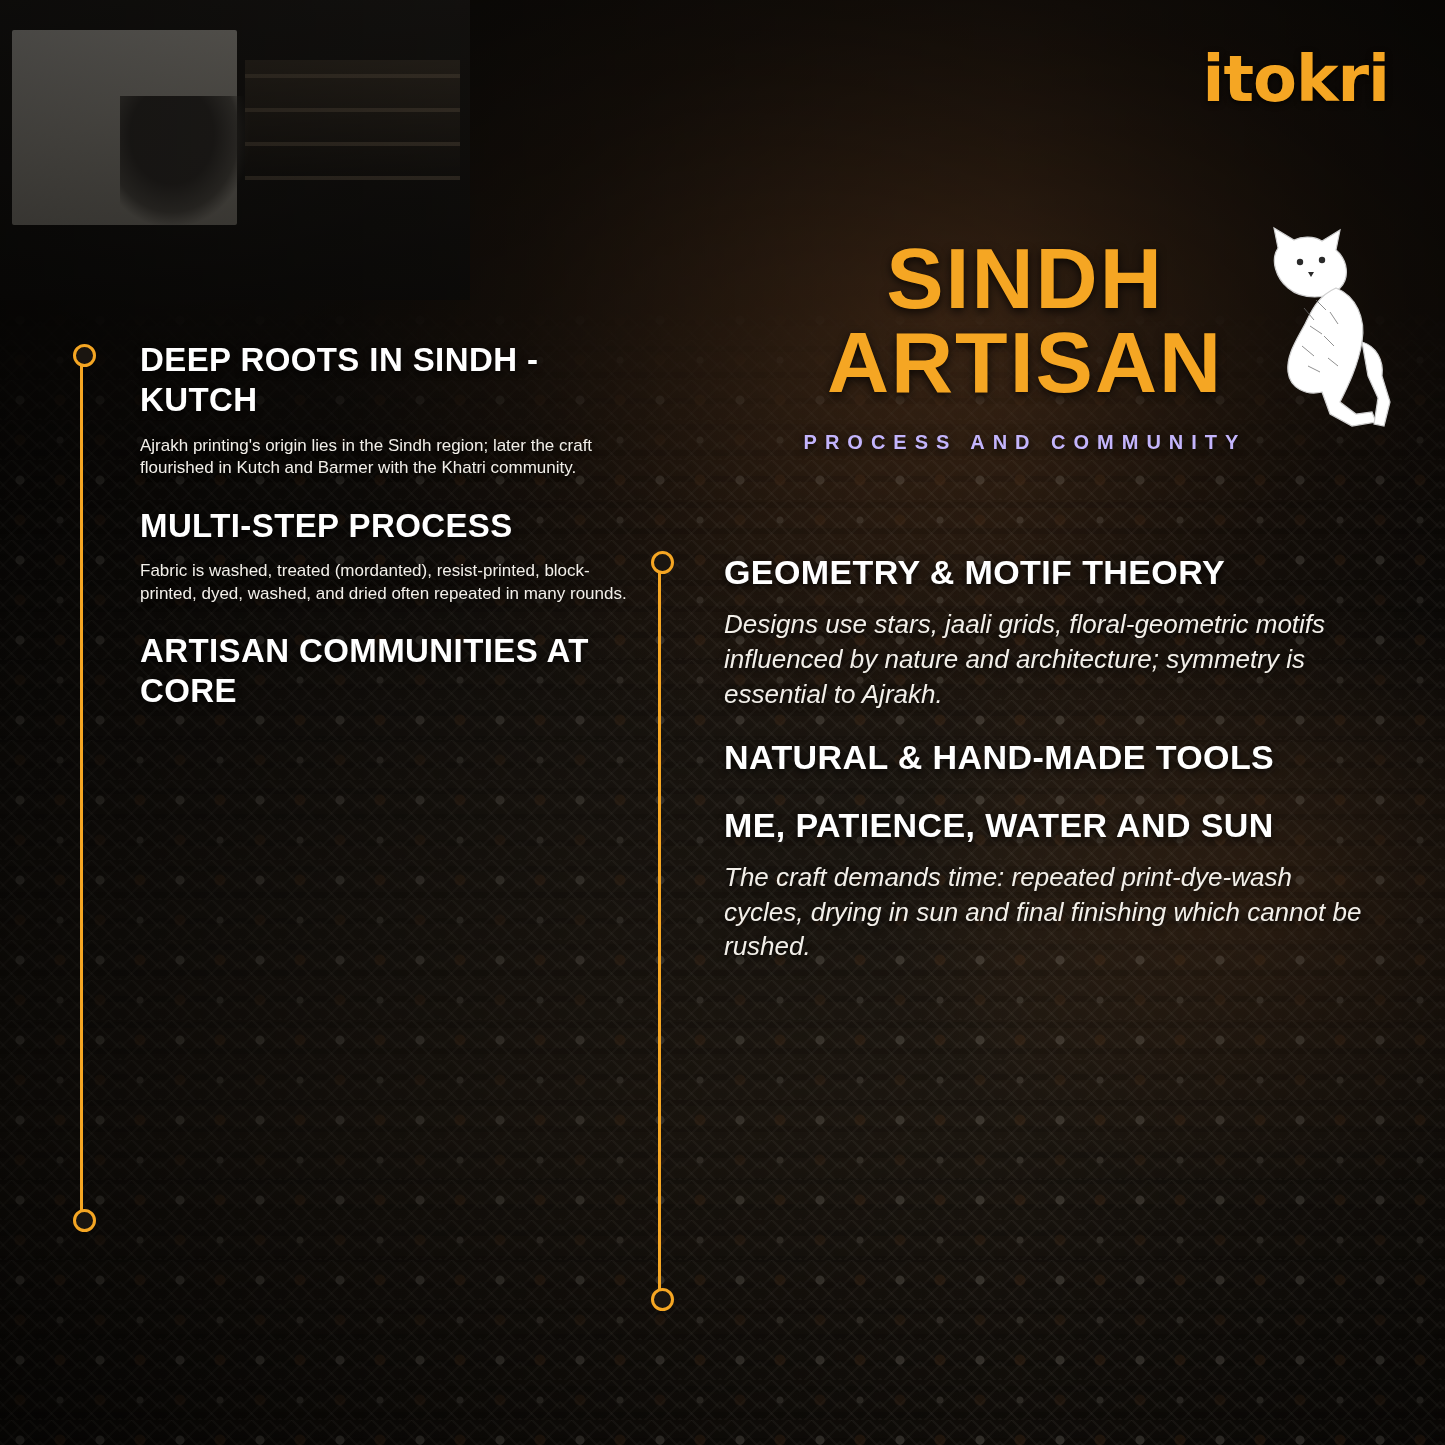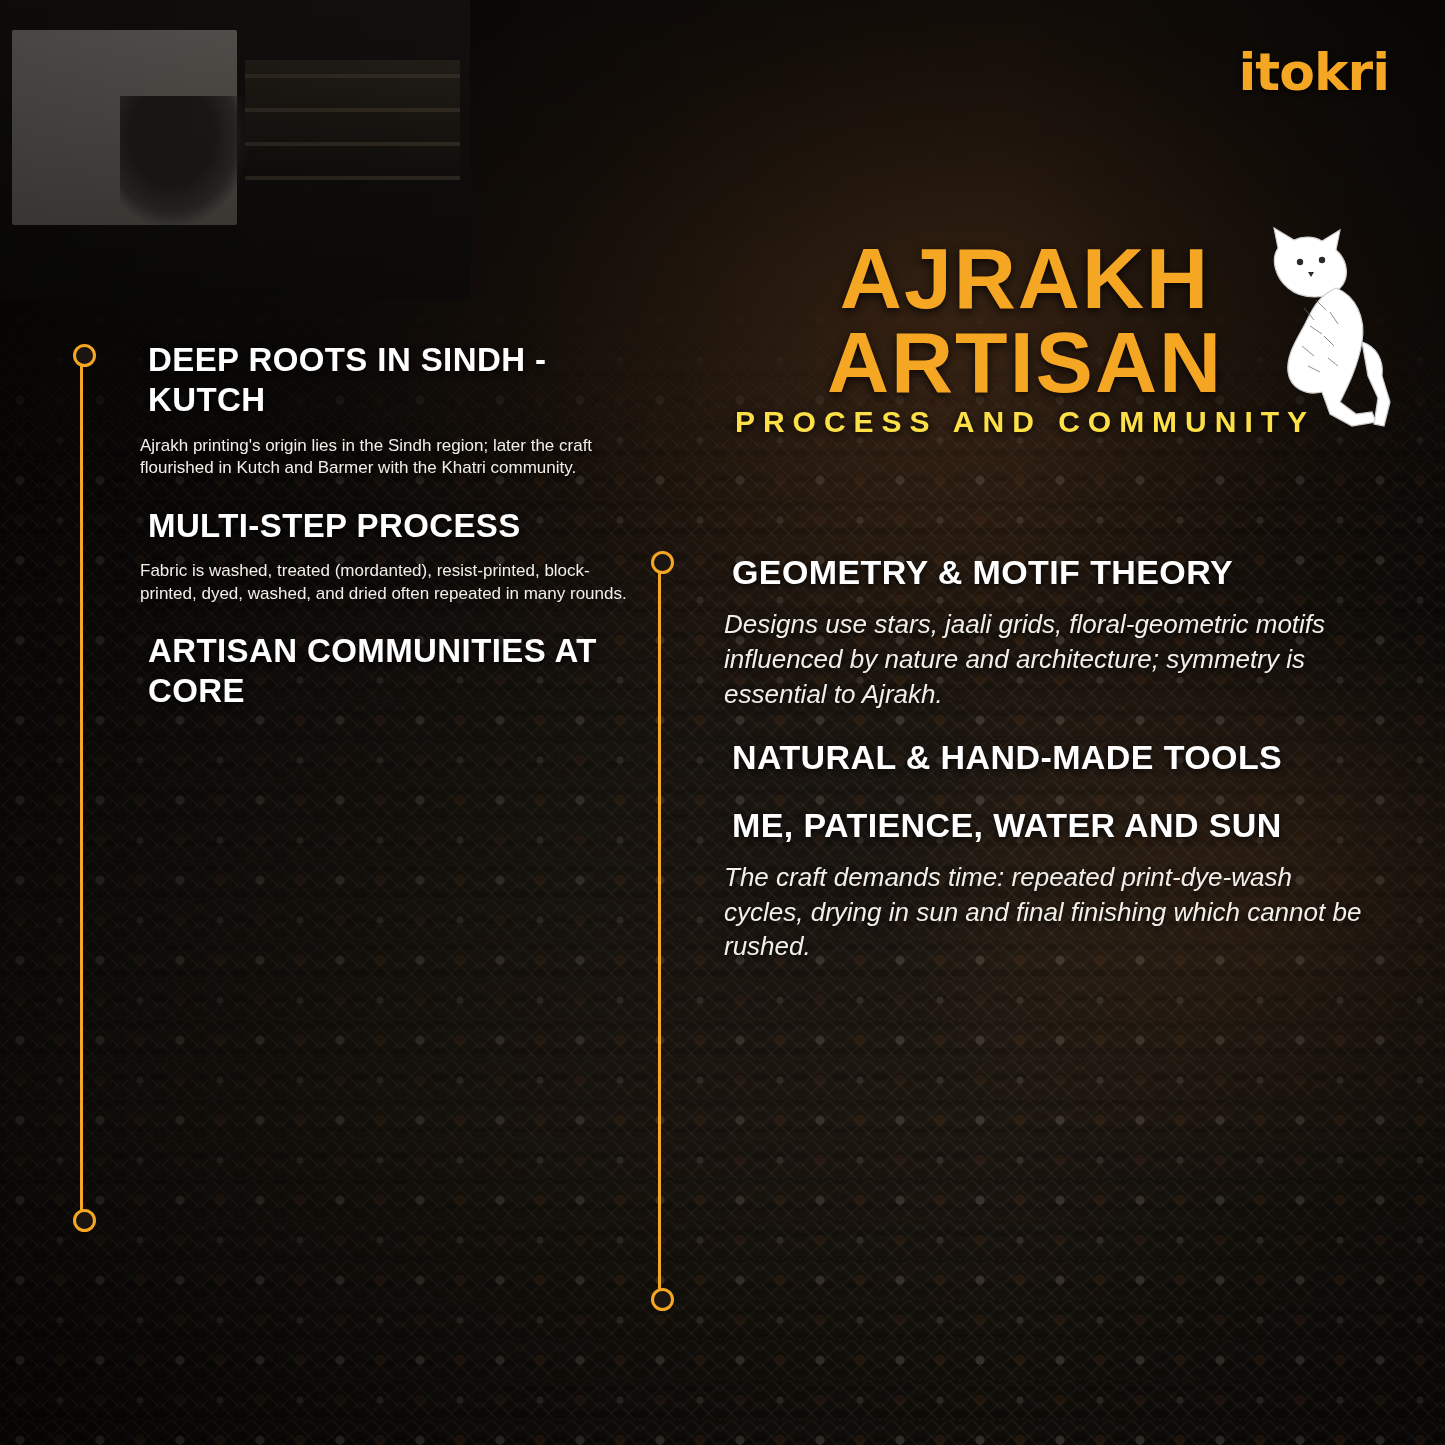--- a/index.html
+++ b/index.html
@@ -82,21 +82,21 @@
     position: absolute; inset: 0;
     background:
       linear-gradient(90deg, rgba(0,0,0,0.62) 0%, rgba(0,0,0,0.42) 42%, rgba(0,0,0,0.28) 70%, rgba(0,0,0,0.46) 100%);
   }
 
   
   .logo {
     position: absolute;
     right: 56px; top: 42px;
     color: #F5A623;
-    font-size: 52px;
+    font-size: 64px;
     font-weight: 700;
     letter-spacing: -1px;
     font-family: "DejaVu Sans", sans-serif;
     text-shadow: 0 2px 6px rgba(0,0,0,0.8);
   }
 
   
   .title-wrap {
     position: absolute;
     left: 640px; top: 236px; width: 770px;
@@ -104,23 +104,24 @@
   }
   .title-line {
     color: #F5A623;
     font-weight: 800;
     font-size: 86px;
     line-height: 0.98;
     letter-spacing: 2px;
     text-shadow: 0 3px 10px rgba(0,0,0,0.75);
   }
   .subtitle {
-    color: #fde047;
+    margin-top: 26px;
+    color: #c4b5fd;
     font-weight: 700;
-    font-size: 30px;
+    font-size: 20px;
     letter-spacing: 8px;
     text-shadow: 0 2px 8px rgba(0,0,0,0.85);
   }
   .cat {
     position: absolute;
     right: 6px; top: -10px;
     width: 160px; height: 230px;
   }
 
   
@@ -150,21 +151,21 @@
   }
   .col.left  { left: 140px; top: 340px; width: 502px; }
   .col.right { left: 724px; top: 552px; width: 640px; }
 
   .block { margin-bottom: 26px; }
   .h {
     font-size: 33px;
     font-weight: 800;
     letter-spacing: 0.4px;
     line-height: 1.22;
-    margin: 0 0 14px 8px;
+    margin: 0 0 14px 0;
     text-shadow: 0 2px 7px rgba(0,0,0,0.85);
   }
   .p {
     font-size: 17px;
     line-height: 1.33;
     margin: 0;
     color: #f2efe9;
     text-shadow: 0 2px 7px rgba(0,0,0,0.9);
   }
   .col.right .h { font-size: 34px; }
@@ -180,21 +181,21 @@
     <div class="window"></div>
     <div class="figure"></div>
     <div class="shelf"></div>
   </div>
   <div class="cloth"></div>
   <div class="darken"></div>
 
   <div class="logo">itokri</div>
 
   <div class="title-wrap">
-    <div class="title-line">AJRAKH</div>
+    <div class="title-line">SINDH</div>
     <div class="title-line">ARTISAN</div>
     <div class="subtitle">PROCESS AND COMMUNITY</div>
 
     <svg class="cat" viewBox="0 0 160 230">
       <g fill="#ffffff" stroke="#cfcfcf" stroke-width="1.2">
         <path d="M34 22 L30 2 L50 14 C58 10 70 10 78 15 L96 4 L92 24 C104 34 106 52 96 62 C84 74 58 74 44 62 C32 52 26 34 34 22 Z"></path>
         <path d="M92 62 C112 70 122 92 118 116 C114 140 104 160 96 176 L112 188 L128 186 L132 196 L108 200 L86 188 L78 166 C62 170 46 162 44 146 C42 128 54 112 62 96 C68 84 74 70 92 62 Z"></path>
         <path d="M118 116 C132 120 140 134 138 150 L146 176 L140 200 L130 198 L134 172 L124 150 Z"></path>
       </g>
       <g fill="#2a2a2a">

